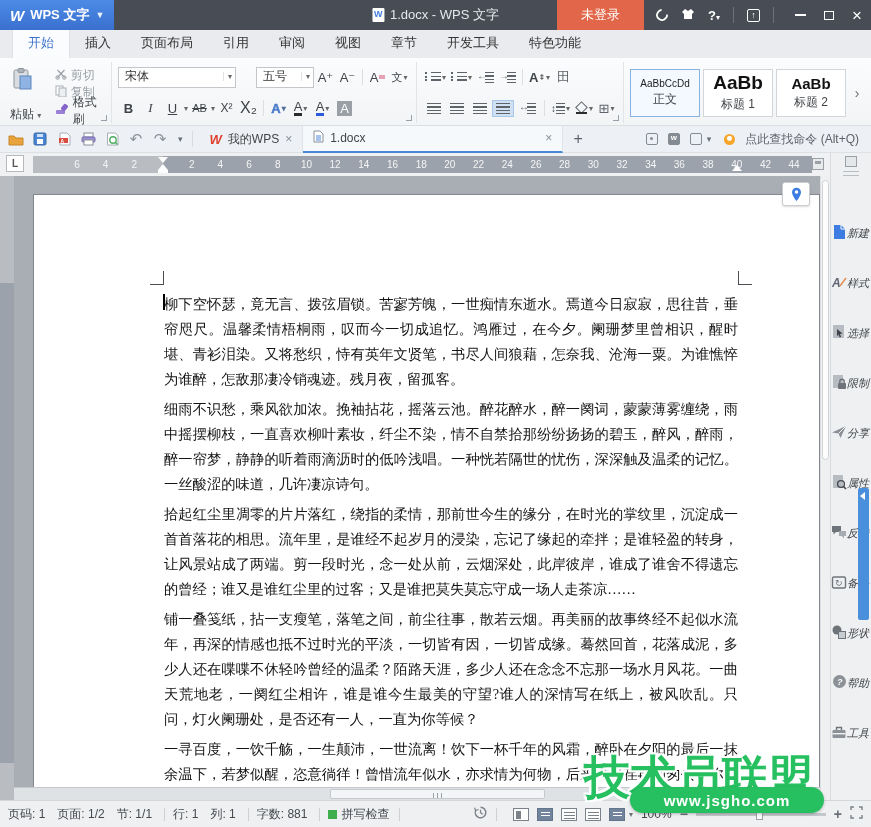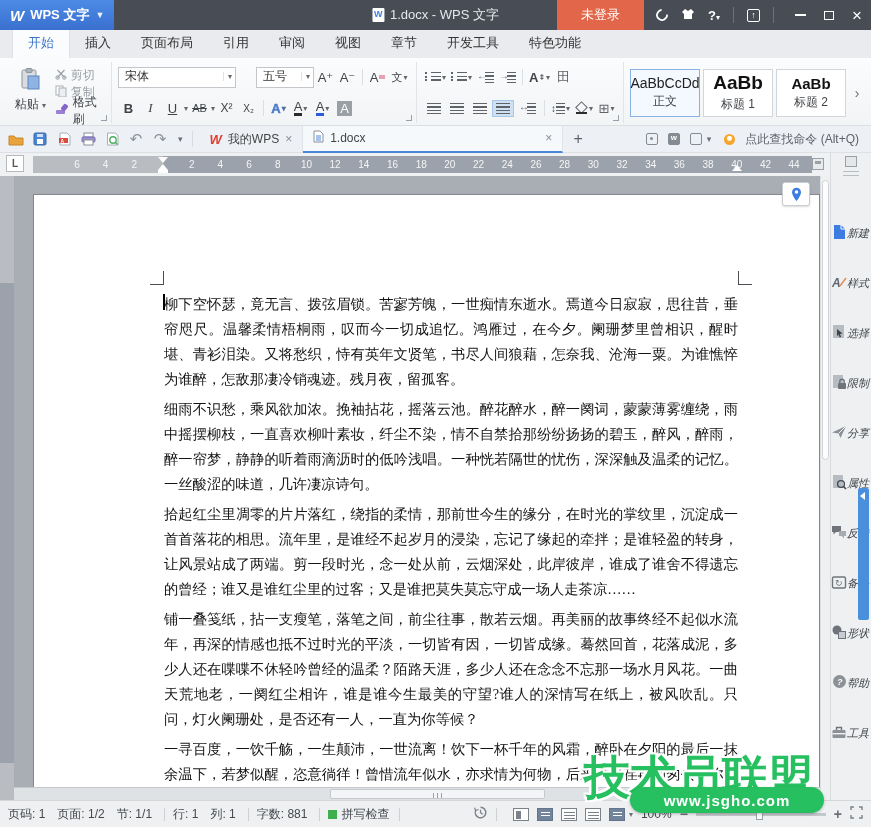--- a/index.html
+++ b/index.html
@@ -30,21 +30,21 @@
 
 .menubar { height:28px; background:#e9ebee; display:flex; align-items:flex-end; padding-left:12px; }
 .mtab { padding:5px 15px 6px; font-size:13px; color:#333; cursor:default; }
 .mtab.active { background:#fbfcfd; color:#3e74c9; border:1px solid #e0e3e6; border-bottom:none; }
 
 
 .ribbon { height:68px; background:linear-gradient(#fbfcfd,#f3f4f6); border-bottom:1px solid #dcdfe2; display:flex; padding:4px 0 2px 4px; }
 .rgroup { position:relative; border-right:1px solid #e2e4e7; padding:2px 6px; display:flex; }
 .launcher { position:absolute; right:4px; bottom:2px; width:6px; height:6px; border-right:1px solid #98a0a8; border-bottom:1px solid #98a0a8; }
 .col { display:flex; flex-direction:column; }
-.paste-big { width:44px; display:flex; flex-direction:column; align-items:center; gap:2px; padding-top:3px; }
+.paste-big { width:44px; display:flex; flex-direction:column; gap:12px; padding-top:3px; }
 .paste-lab { font-size:12px; color:#3f4347; }
 .mini-rows { display:flex; flex-direction:column; justify-content:space-between; padding:3px 0; margin-left:4px; }
 .mini-cmd { display:flex; align-items:center; gap:4px; height:19px; font-size:12px; }
 .mini-cmd.dis { color:#9aa0a6; }
 .selbox { background:#fff; border:1px solid #c3c7cc; height:21px; display:flex; align-items:center; font-size:12px; color:#333; padding:0 3px 2px 6px; }
 .selbox .sv { flex:1; }
 .selbox .sc { font-size:8px; color:#666; padding-left:4px; border-left:1px solid #e0e3e6; margin-left:4px; }
 .fbtn { min-width:21px; height:20px; display:flex; align-items:center; justify-content:center; font-size:13px; color:#3f4347; padding:0 2px; }
 .fbtn .c { font-size:8px; color:#666; margin-left:1px; }
 .rr { height:26px; display:flex; align-items:center; gap:1px; }
@@ -66,21 +66,21 @@
 .indico .lnico { position:absolute; right:0; width:9px; }
 .indico .ar { position:absolute; left:0; top:-2px; font-size:10px; color:#5f646a; }
 .albtn { padding:2px 3px; border:1px solid transparent; display:flex; align-items:center; }
 .albtn.on { background:#cfe0f3; border-color:#a8c7e8; }
 .bucket { position:relative; display:inline-block; width:13px; height:12px; }
 .bucket::before { content:""; position:absolute; left:2px; top:1px; width:7px; height:7px; border:1.5px solid #5f646a; transform:rotate(45deg); }
 .bucket::after { content:""; position:absolute; left:1px; bottom:0; width:11px; height:2.5px; background:#2b2b2b; }
 .tbl-ch { font-size:13px; color:#5f646a; }
 .sty-card { width:70px; height:48px; background:#fff; border:1px solid #d2d6da; margin-right:3px; display:flex; flex-direction:column; align-items:center; justify-content:center; }
 .sty-card.sel { border-color:#88b1e4; background:#f4f9ff; }
-.sty-prev0 { font-size:14px; color:#222; }
+.sty-prev0 { font-size:10px; color:#222; }
 .sty-prev1 { font-size:19px; font-weight:bold; color:#111; }
 .sty-prev2 { font-size:15px; font-weight:bold; color:#111; }
 .sty-name { font-size:12px; color:#3f4347; margin-top:2px; }
 .sty-more { width:16px; display:flex; align-items:center; justify-content:center; color:#6a7076; font-size:14px; }
 
 
 .quickrow { height:27px; background:#edf1f6; border-bottom:1px solid #dde1e6; display:flex; align-items:center; }
 .qicons { display:flex; align-items:center; gap:6px; padding:0 7px; }
 .qi { display:flex; align-items:center; justify-content:center; width:18px; height:18px; }
 .undo { font-size:15px; color:#8a9097; }
@@ -293,21 +293,21 @@
             <span>U</span>
           </div>
           <span class="c" style="font-size:8px;color:#666">▾</span>
         <div class="fbtn bS" style="font-size:11px">
             <span>AB</span>
           </div>
           <span class="c" style="font-size:8px;color:#666">▾</span>
         <div class="fbtn" style="font-size:12px">
             <span>X²</span>
           </div>
-        <div class="fbtn" style="font-size:10px">
+        <div class="fbtn" style="font-size:16px">
             <span>X₂</span>
           </div>
         <span class="vdiv"></span>
         <div class="fbtn a-wordart">
             <span>A</span>
             <span class="c">▾</span>
           </div>
         <div class="fbtn">
             <span class="a-hl">A</span>
             <span class="c">▾</span>

